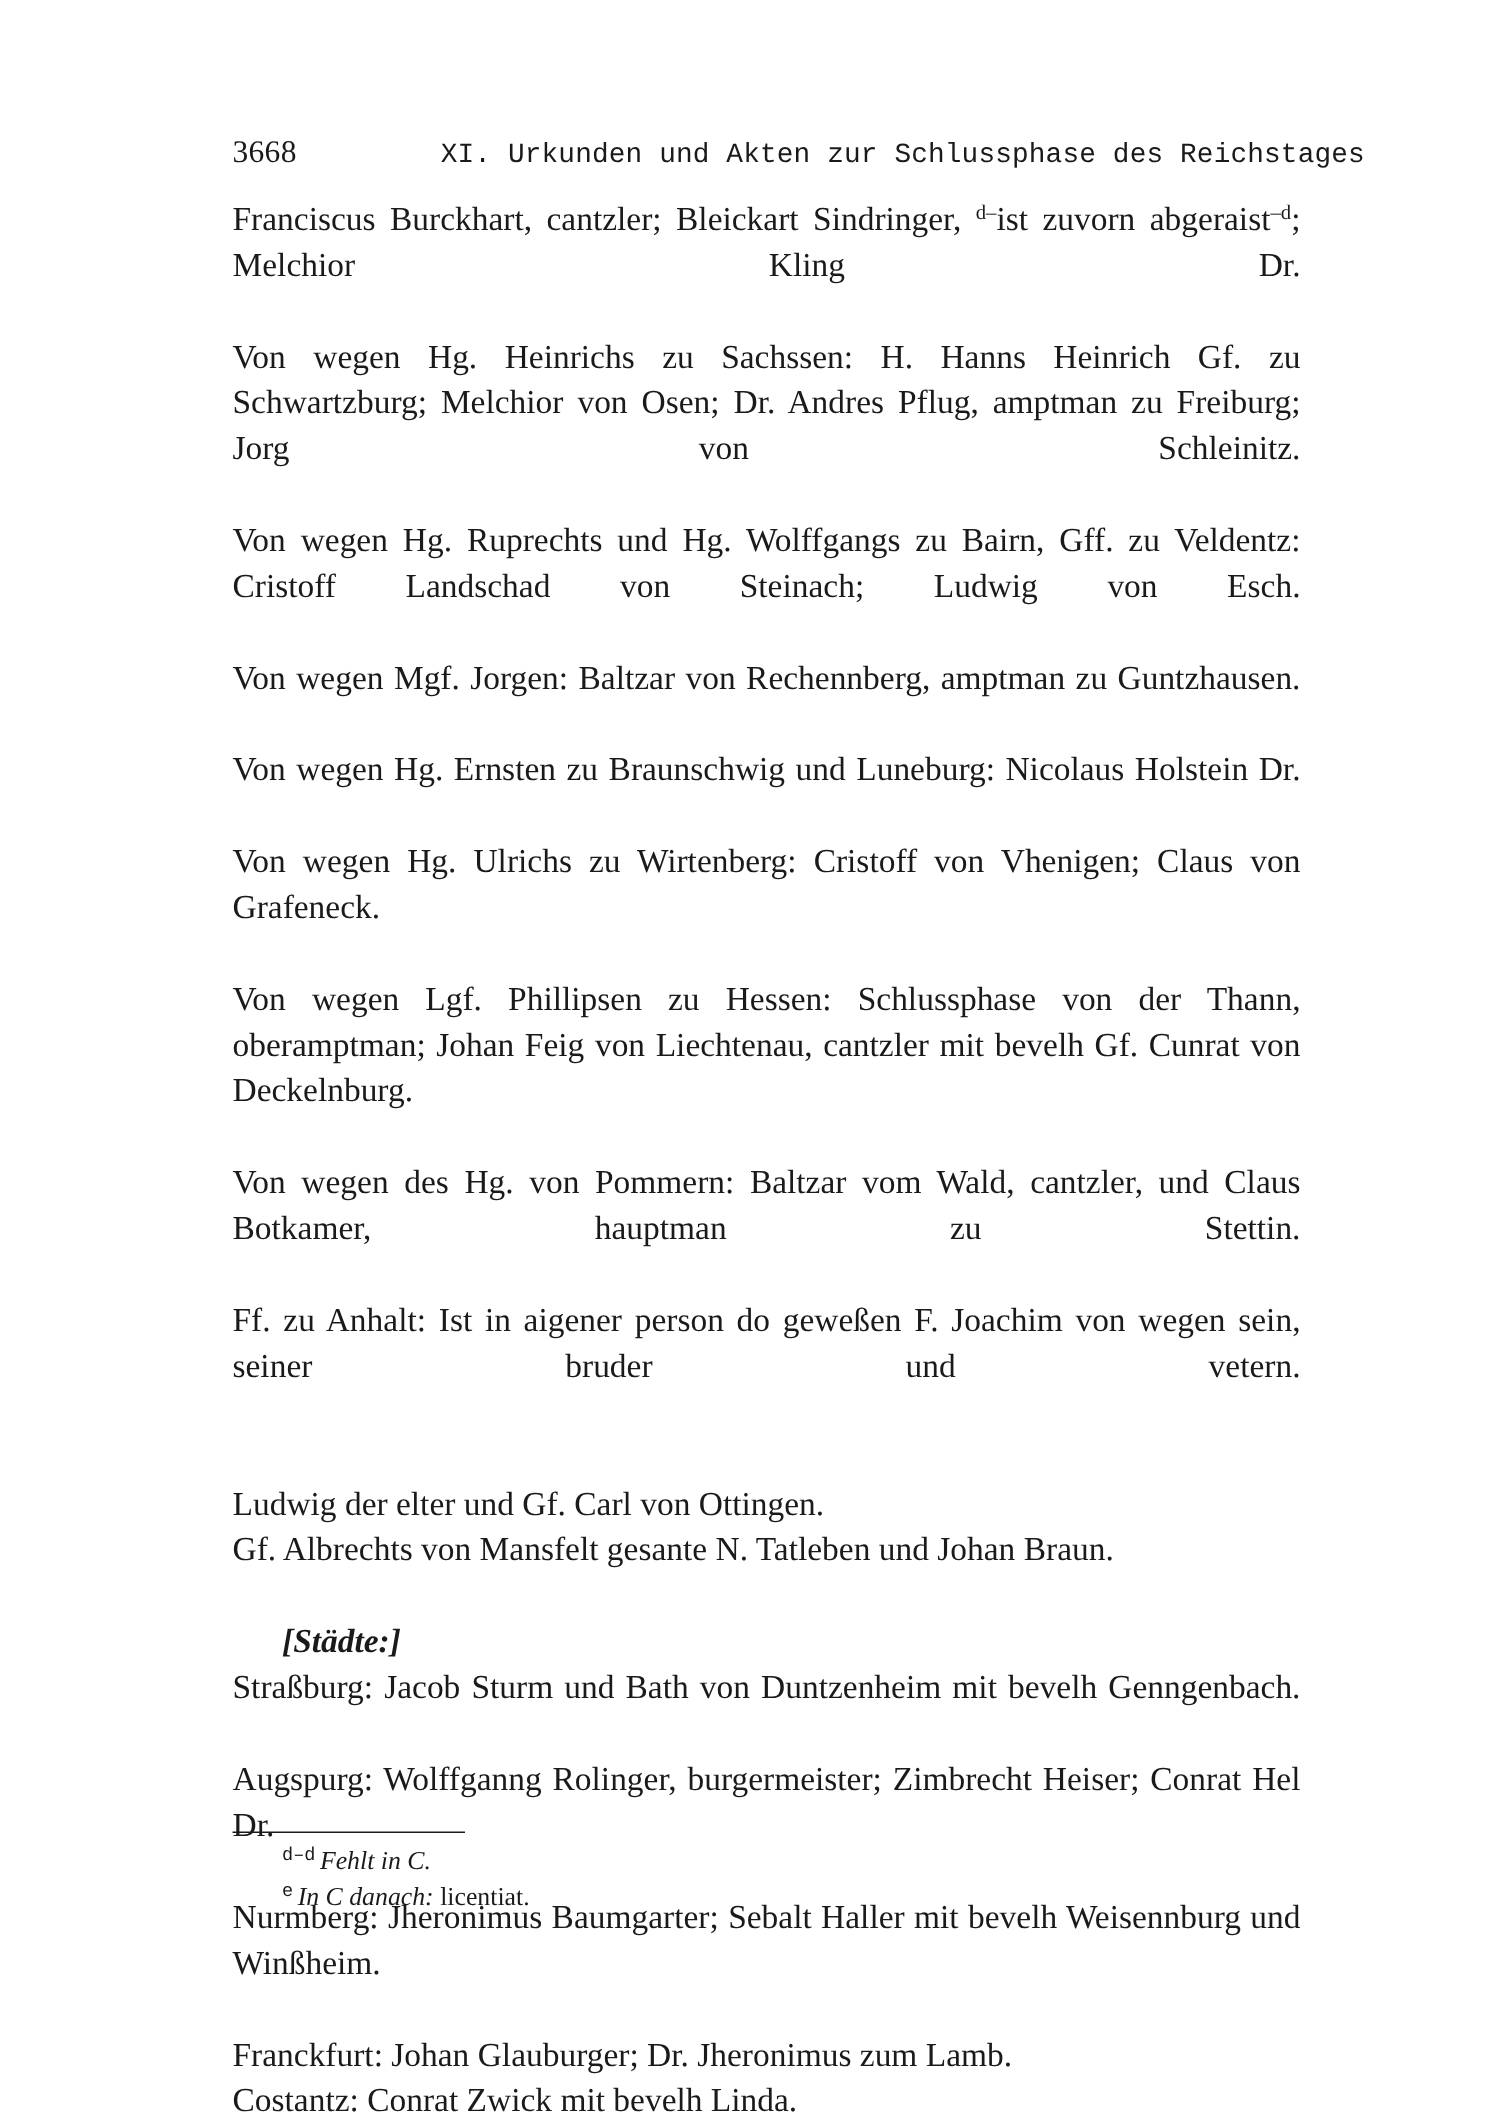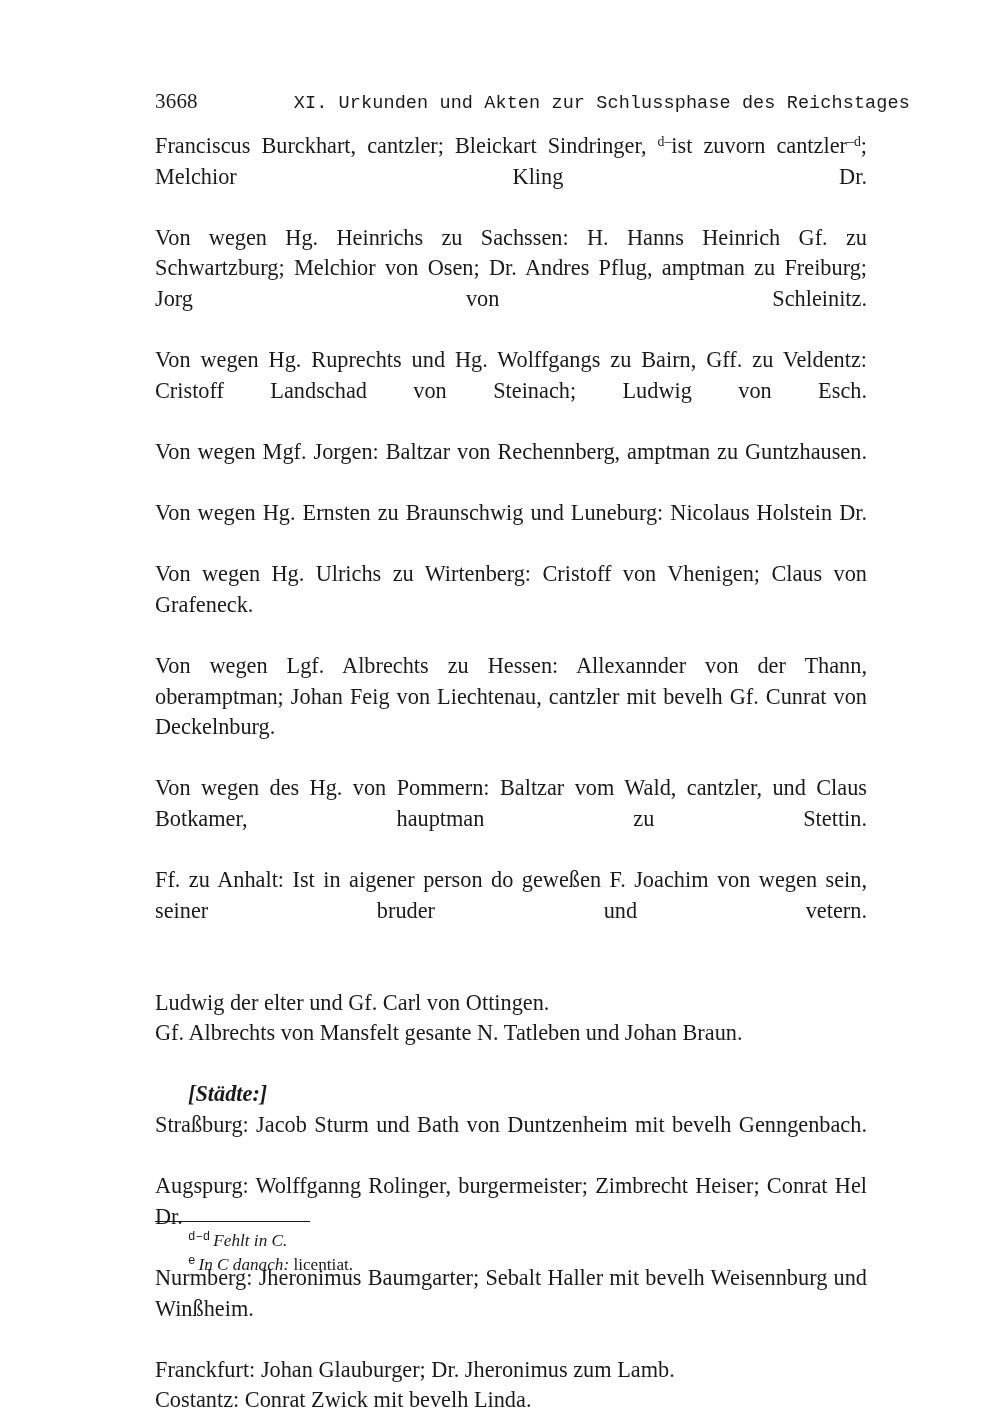--- a/index.html
+++ b/index.html
@@ -131,28 +131,28 @@
 
 <div class="page">
 
   <div class="header">
     <span class="folio">3668</span>
     <span class="header-title">XI. Urkunden und Akten zur Schlussphase des Reichstages</span>
   </div>
 
   <div class="body-block">
 
-    <p class="para"><span>Franciscus Burckhart, cantzler; Bleickart Sindringer, </span><sup>d–</sup><span>ist zuvorn cantzler</span><sup>–d</sup><span>; Melchior Kling Dr.</span></p>
+    <p class="para"><span>Franciscus Burckhart, cantzler; Bleickart Sindringer, </span><sup>d–</sup><span>ist zuvorn abgeraist</span><sup>–d</sup><span>; Melchior Kling Dr.</span></p>
 
     <p class="para">Von wegen Hg. Heinrichs zu Sachssen: H. Hanns Heinrich Gf. zu Schwartzburg; Melchior von Osen; Dr. Andres Pflug, amptman zu Freiburg; Jorg von Schleinitz.</p>
     <p class="para">Von wegen Hg. Ruprechts und Hg. Wolffgangs zu Bairn, Gff. zu Veldentz: Cristoff Landschad von Steinach; Ludwig von Esch.</p>
     <p class="para">Von wegen Mgf. Jorgen: Baltzar von Rechennberg, amptman zu Guntzhausen.</p>
     <p class="para">Von wegen Hg. Ernsten zu Braunschwig und Luneburg: Nicolaus Holstein Dr.</p>
     <p class="para">Von wegen Hg. Ulrichs zu Wirtenberg: Cristoff von Vhenigen; Claus von Grafeneck.</p>
-    <p class="para">Von wegen Lgf. Albrechts zu Hessen: Allexannder von der Thann, oberamptman; Johan Feig von Liechtenau, cantzler mit bevelh Gf. Cunrat von Deckelnburg.</p>
+    <p class="para">Von wegen Lgf. Phillipsen zu Hessen: Schlussphase von der Thann, oberamptman; Johan Feig von Liechtenau, cantzler mit bevelh Gf. Cunrat von Deckelnburg.</p>
     <p class="para">Von wegen des Hg. von Pommern: Baltzar vom Wald, cantzler, und Claus Botkamer, hauptman zu Stettin.</p>
     <p class="para">Ff. zu Anhalt: Ist in aigener person do geweßen F. Joachim von wegen sein, seiner bruder und vetern.</p>
 
     <div class="gap"></div>
 
     <p class="para nojust">Ludwig der elter und Gf. Carl von Ottingen.</p>
     <p class="para nojust">Gf. Albrechts von Mansfelt gesante N. Tatleben und Johan Braun.</p>
 
     <div class="gap"></div>
 

